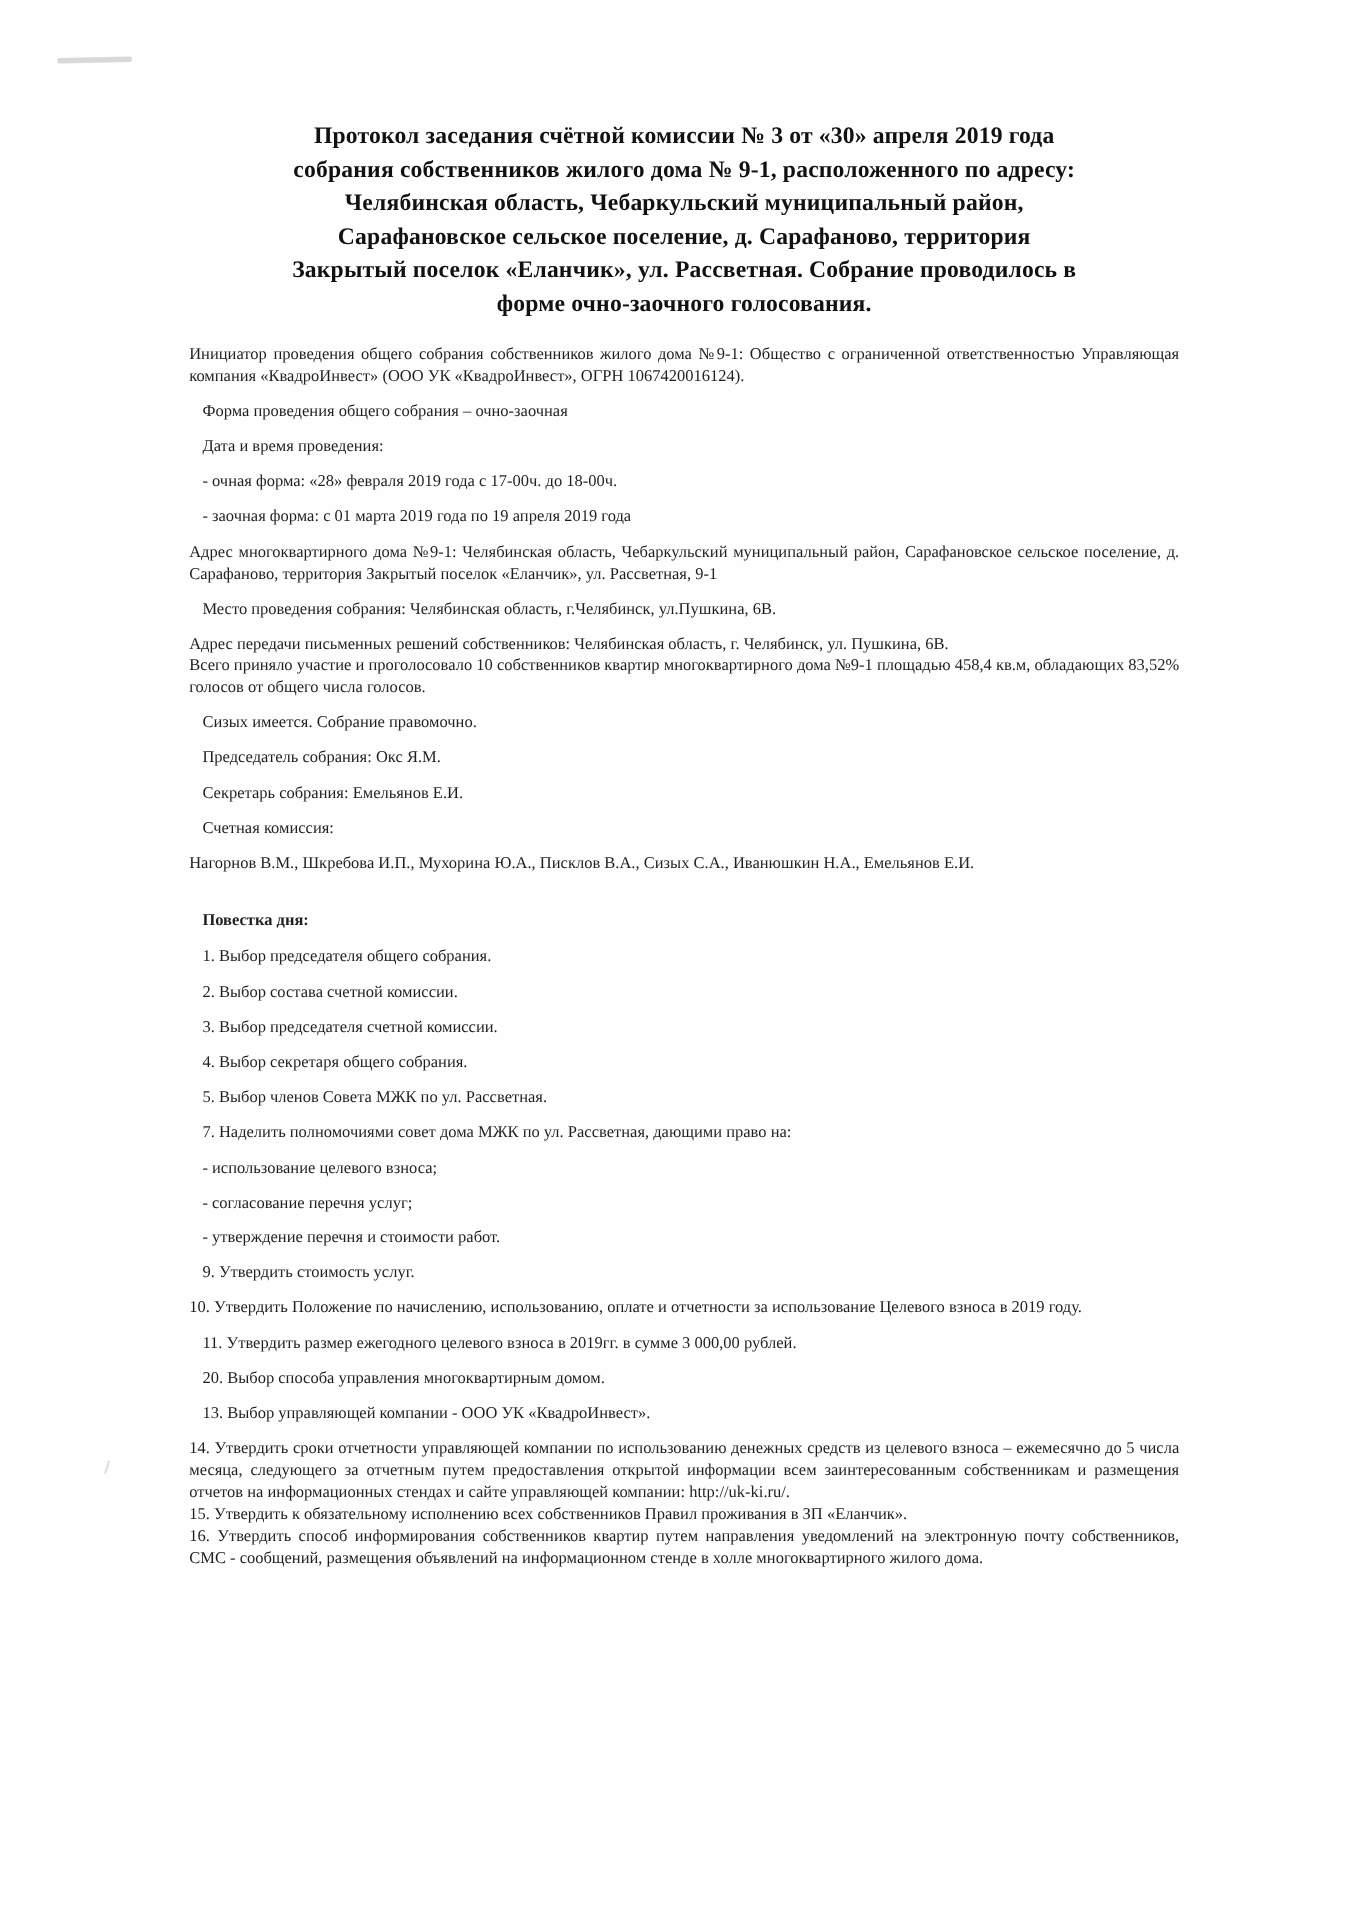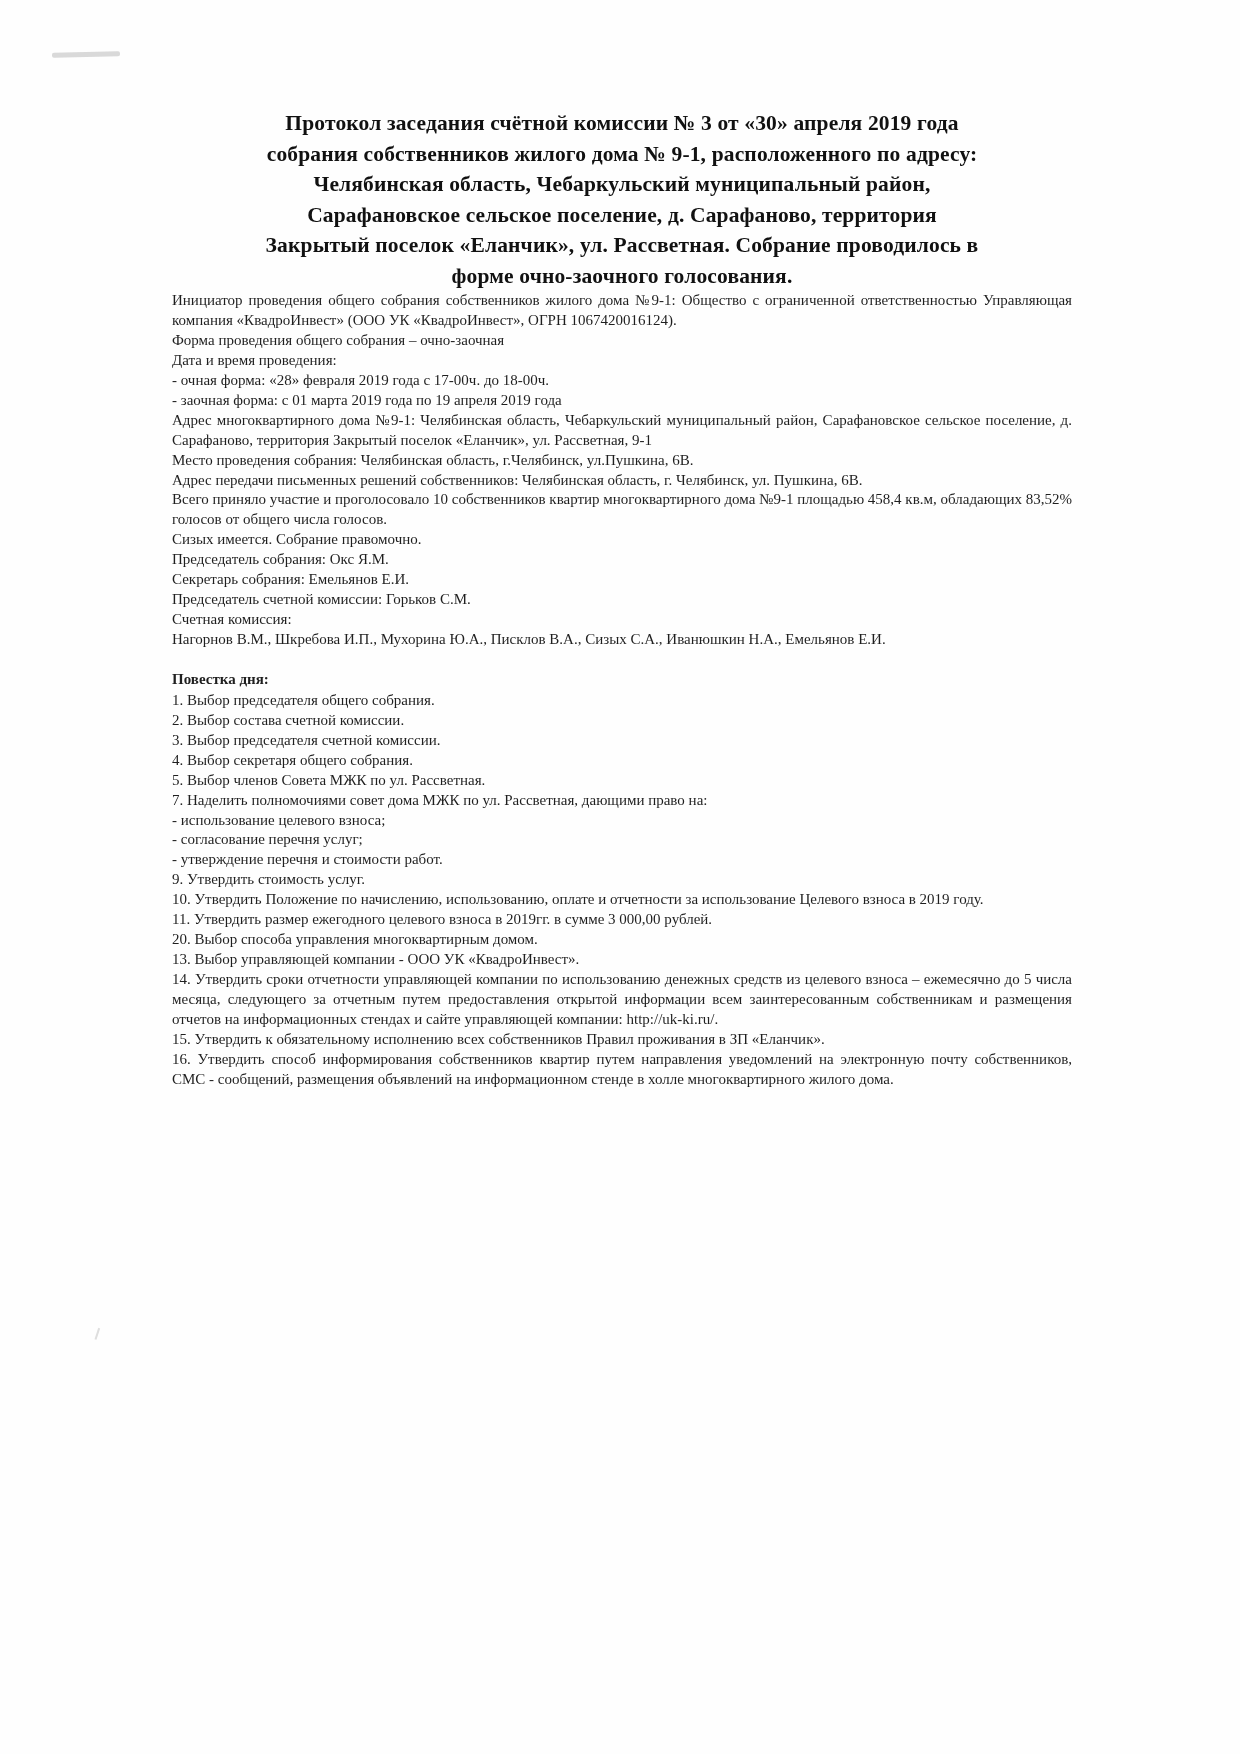--- a/index.html
+++ b/index.html
@@ -45,35 +45,36 @@
     left: 172px;
     top: 108px;
     width: 900px;
   }
   .title {
     text-align: center;
     font-weight: bold;
     font-size: 21.5px;
     line-height: 1.42;
     letter-spacing: .15px;
+    margin-bottom: 22px;
     color: #111;
   }
   .title .ln { display: block; }
   .body-text {
     font-size: 15px;
     line-height: 1.33;
     color: #1f1f1f;
   }
   p.jst {
     margin: 0;
     text-align: justify;
     text-justify: inter-word;
   }
   p.lft {
-    margin: 0;
+    margin: 12px;
     text-align: left;
   }
   .agenda-head {
     font-weight: bold;
     margin: 0;
     padding-top: 20px;
     padding-bottom: 1px;
   }
 </style>
 </head>
@@ -101,21 +102,20 @@
       <p class="lft">Дата и время проведения:</p>
       <p class="lft">- очная форма:  «28» февраля 2019 года с 17-00ч. до 18-00ч.</p>
       <p class="lft">- заочная форма: с 01 марта 2019 года по 19 апреля 2019 года</p>
       <p class="jst">Адрес многоквартирного дома №9-1: Челябинская область, Чебаркульский муниципальный район, Сарафановское сельское поселение, д. Сарафаново, территория Закрытый поселок «Еланчик», ул. Рассветная, 9-1</p>
       <p class="lft">Место проведения собрания: Челябинская область, г.Челябинск, ул.Пушкина, 6В.</p>
       <p class="jst">Адрес передачи письменных решений собственников: Челябинская область, г. Челябинск, ул. Пушкина, 6В.</p>
       <p class="jst">Всего приняло участие и проголосовало 10 собственников квартир многоквартирного дома №9-1 площадью 458,4 кв.м, обладающих 83,52% голосов от общего числа голосов.</p>
       <p class="lft">Сизых имеется. Собрание правомочно.</p>
       <p class="lft">Председатель собрания: Окс Я.М.</p>
       <p class="lft">Секретарь собрания: Емельянов Е.И.</p>
-      <p class="lft">Председатель счетной комиссии: Горьков С.М.</p>
       <p class="lft">Счетная комиссия:</p>
       <p class="jst">Нагорнов В.М., Шкребова И.П., Мухорина Ю.А., Писклов В.А., Сизых С.А., Иванюшкин Н.А., Емельянов Е.И.</p>
     </div>
 
     <div class="body-text">
       <p class="lft agenda-head">Повестка дня:</p>
       <p class="lft">1.  Выбор председателя общего собрания.</p>
       <p class="lft">2. Выбор состава счетной комиссии.</p>
       <p class="lft">3. Выбор председателя счетной комиссии.</p>
       <p class="lft">4. Выбор секретаря общего собрания.</p>

